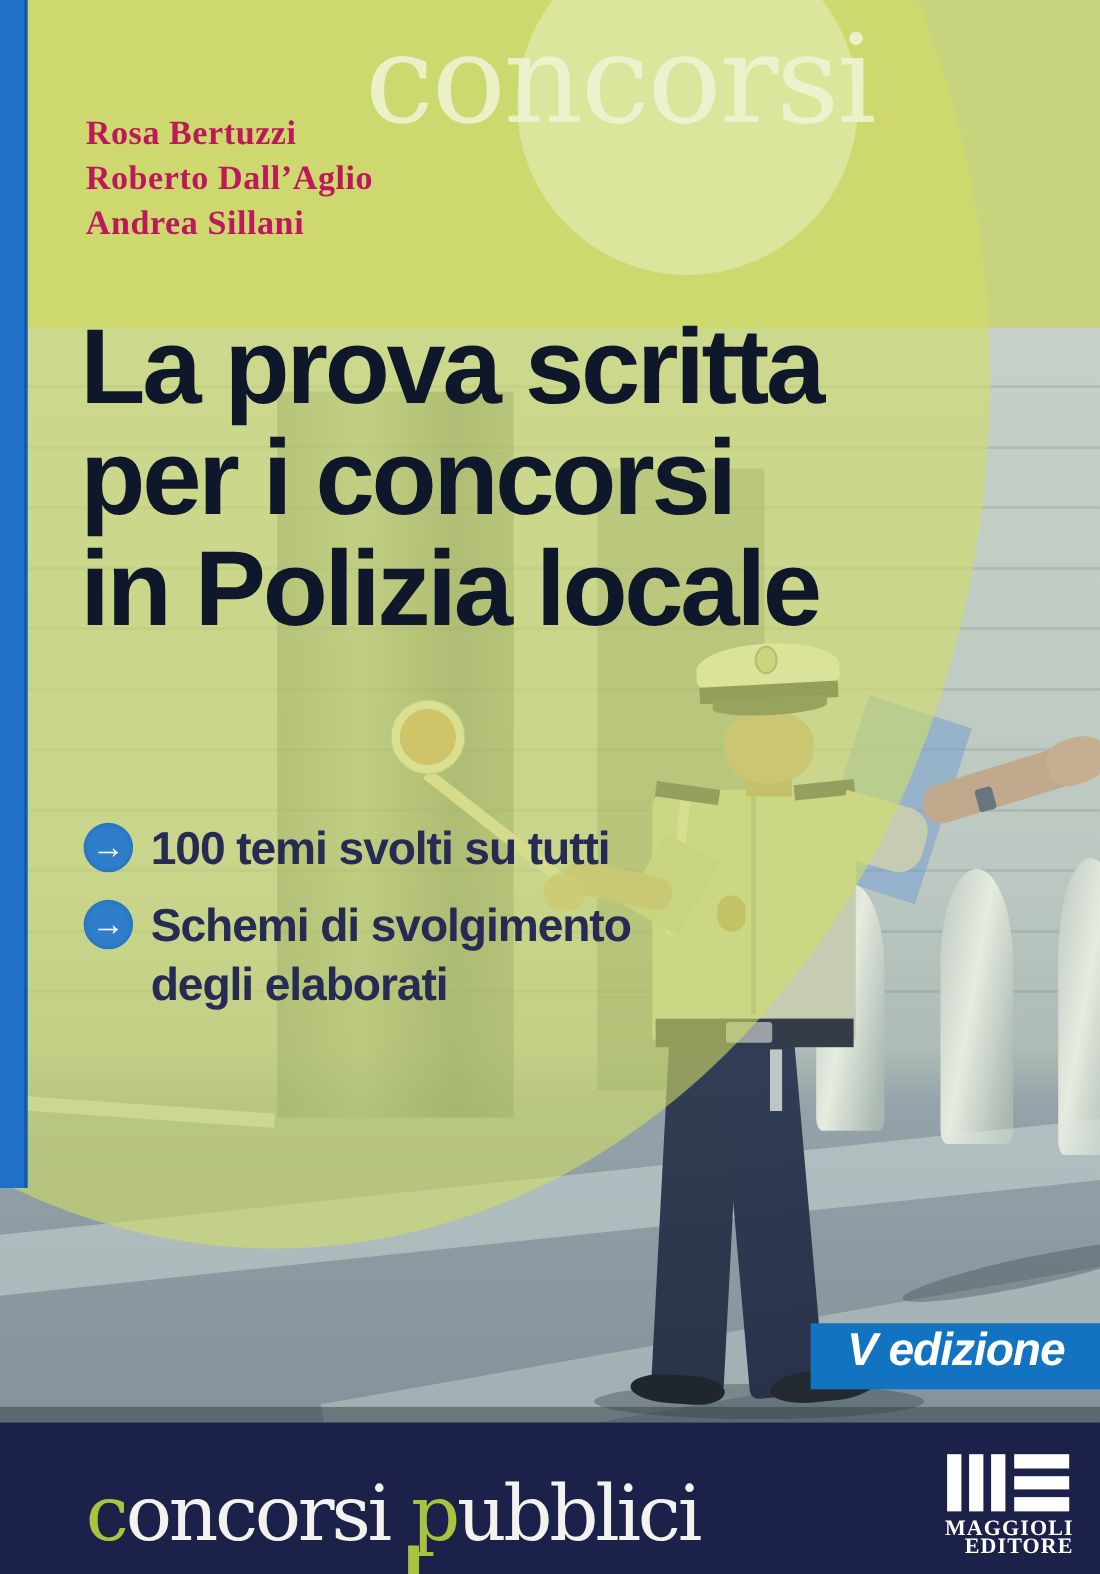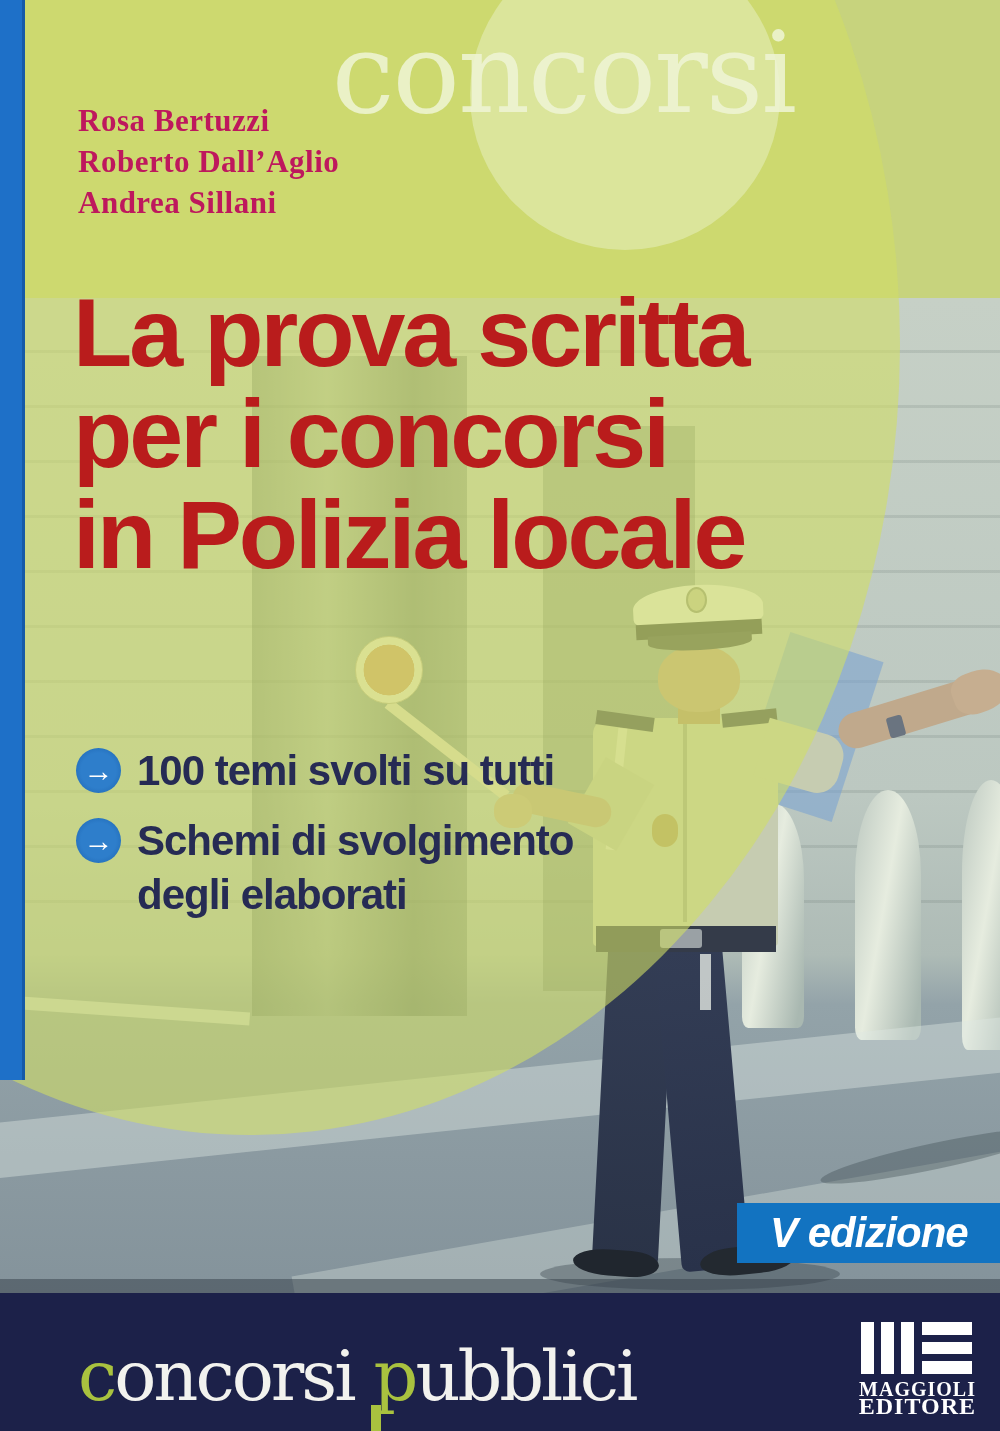--- a/index.html
+++ b/index.html
@@ -71,52 +71,52 @@
   .watermark{position:absolute;right:0;top:26px;width:100%;text-align:right;z-index:3;
       font-family:"DejaVu Serif",serif;font-size:112px;line-height:95px;font-weight:400;
       letter-spacing:-2px;color:rgba(238,244,214,.85);}
   .watermark .wm1{display:block;margin-right:205px;}
   .watermark .wm2{display:block;margin-right:14px;}
 
   .authors{position:absolute;left:78px;top:100px;z-index:5;font-family:"Liberation Serif",serif;
       font-weight:700;font-size:31px;line-height:41px;color:#be185d;letter-spacing:.5px;}
 
   .title{position:absolute;left:73px;top:282px;z-index:5;margin:0;font-weight:700;
-      font-size:97px;line-height:101px;letter-spacing:-3px;color:#b91c1c;}
+      font-size:97px;line-height:101px;letter-spacing:-3px;color:#0f172a;}
 
   .bullets{position:absolute;left:76px;top:744px;width:620px;z-index:5;}
   .bullet{display:flex;gap:16px;margin-bottom:16px;}
   .b-icon{flex:0 0 45px;width:45px;height:45px;border-radius:50%;margin-top:4px;
       background:radial-gradient(circle,#2e7ecb 0 55%,#1b62ad 100%);
       display:flex;align-items:center;justify-content:center;
       color:#fff;font-size:30px;font-weight:700;}
   .b-text{font-size:42px;font-weight:700;line-height:54px;color:#262b54;letter-spacing:-1px;}
   .b-text span{display:block;}
 
   .edition{position:absolute;left:737px;top:1203px;width:263px;height:60px;background:#1273c1;z-index:6;
-      display:flex;align-items:center;padding-left:33px;box-sizing:border-box;
+      display:flex;padding-left:33px;box-sizing:border-box;
       color:#fff;font-weight:700;font-style:italic;font-size:42px;letter-spacing:-1px;}
 
   
   .bottom-bar{position:absolute;left:0;top:1293px;width:1000px;height:138px;background:#1c2149;z-index:7;}
   .series-logo{position:absolute;left:78px;top:48px;font-family:"DejaVu Serif",serif;
       font-size:70px;line-height:1;letter-spacing:-3px;color:#f2f2ee;white-space:nowrap;}
   .series-logo .init{color:#a9c23f;}
   .series-logo .w2{margin-left:20px;}
   .p-tail{position:absolute;left:371px;top:112px;width:10px;height:26px;background:#a9c23f;}
 
   .publisher{position:absolute;right:24px;top:29px;width:120px;text-align:right;color:#fff;}
   .logo-mark{width:104px;height:52px;margin:0 auto;display:flex;gap:8px;justify-content:center;}
   .m-bars{display:flex;gap:7px;}
   .m-bars i{display:block;width:13px;height:52px;background:#fff;}
   .e-bars{display:flex;flex-direction:column;gap:7px;justify-content:center;}
   .e-bars i{display:block;width:50px;height:13px;background:#fff;}
   .pub-name{font-family:"Liberation Serif",serif;font-weight:700;font-size:20px;
       letter-spacing:1px;line-height:17px;margin-top:7px;}
-  .pub-name2{font-family:"Liberation Serif",serif;font-weight:700;font-size:24px;
+  .pub-name2{font-family:"Liberation Serif",serif;font-weight:700;font-size:20px;
       letter-spacing:1px;line-height:17px;}
 </style>
 </head>
 <body>
 
 <div class="stage">
 
   <div class="photo">
     <div class="wall-lines"></div>
     <div class="door-left"></div>

